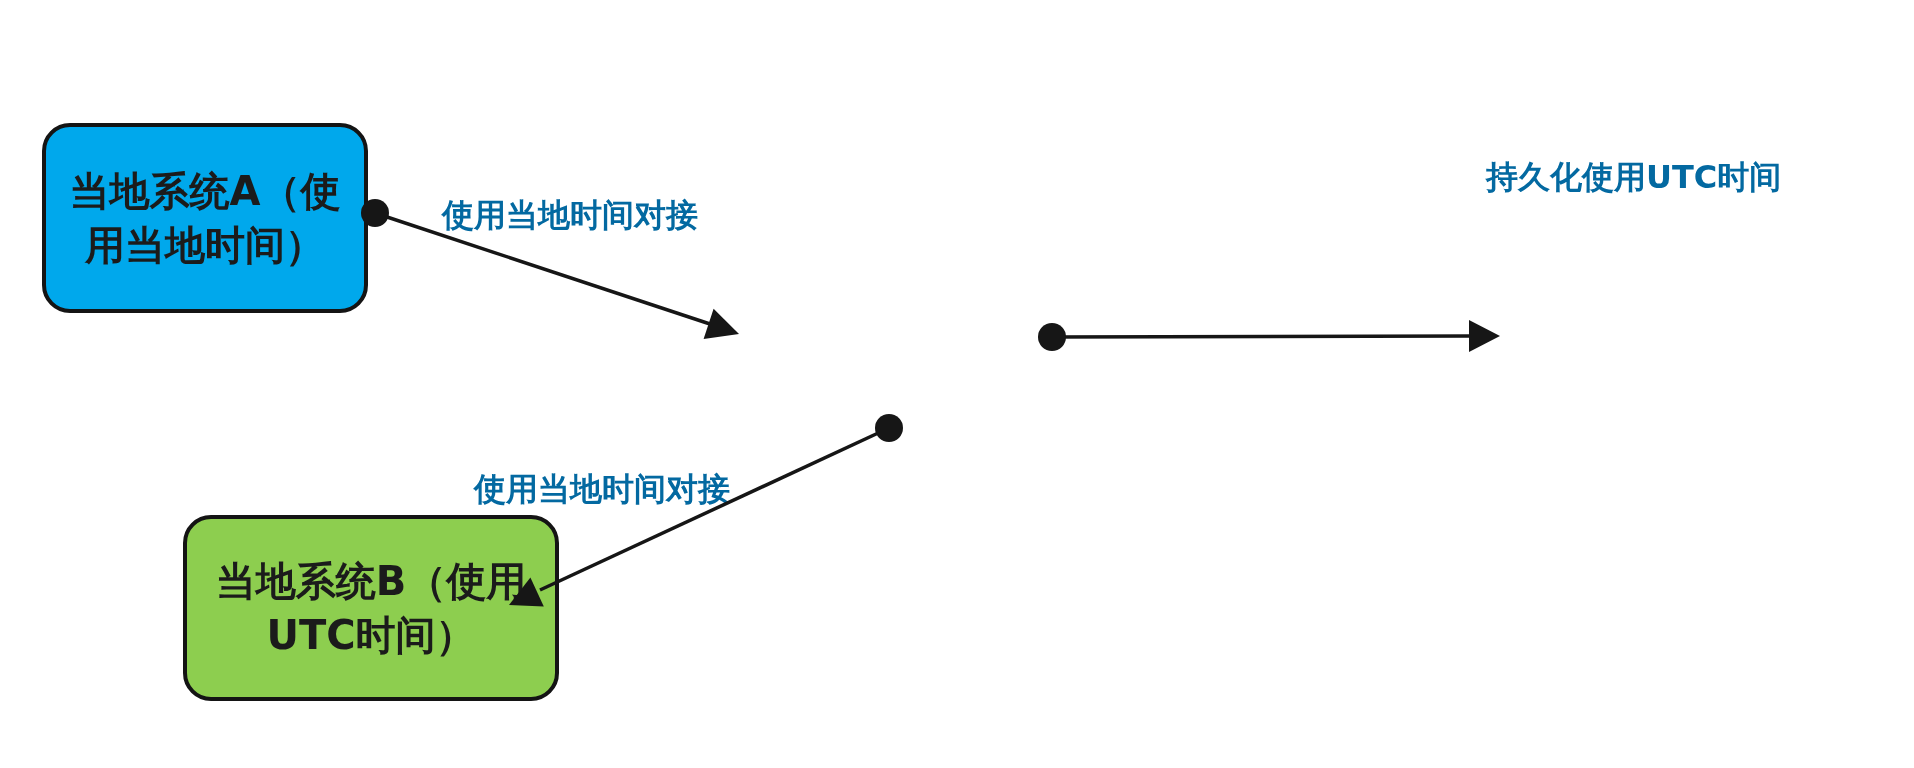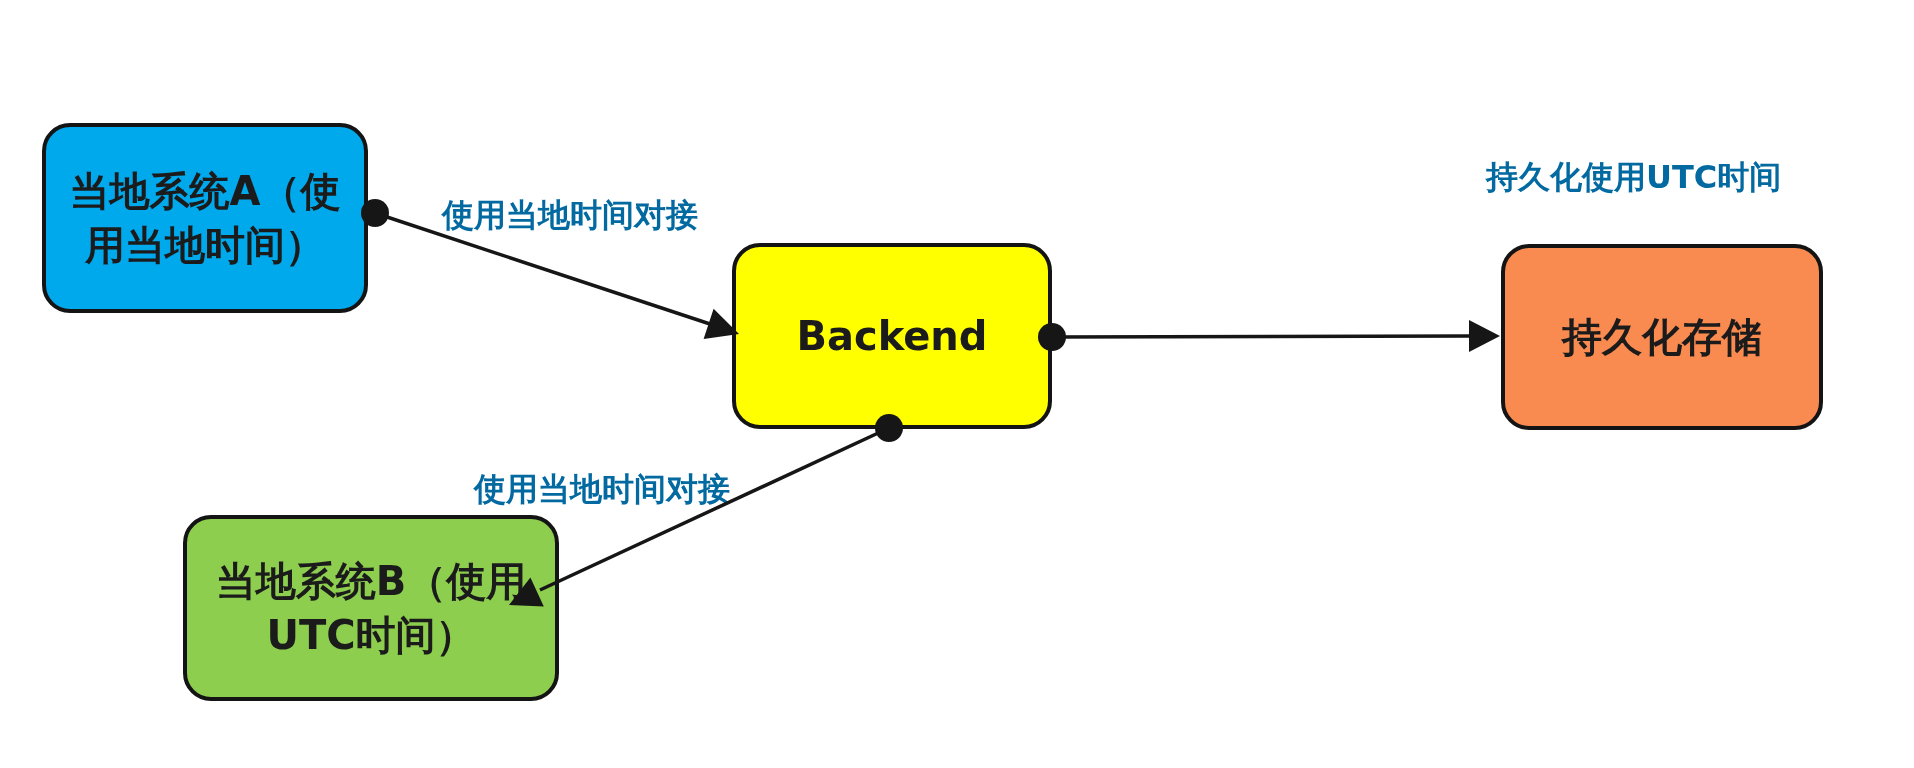--- a/index.html
+++ b/index.html
@@ -56,27 +56,21 @@
 </style>
 </head>
 <body>
 
 <div class="canvas">
 
   <div class="node node-system-a" style="background: rgb(0, 168, 236);">
     <span>当地系统A（使用当地时间）</span>
   </div>
 
-  <div class="node node-backend" style="background: rgb(255, 255, 0);">
-    <span>Backend</span>
-  </div>
 
-  <div class="node node-storage" style="background: rgb(250, 139, 80);">
-    <span>持久化存储</span>
-  </div>
 
   <div class="node node-system-b" style="background: rgb(141, 206, 79);">
     <span>当地系统B（使用UTC时间）</span>
   </div>
 
   <div class="float-label label-edge-a">使用当地时间对接</div>
 
   <div class="float-label label-edge-b">使用当地时间对接</div>
 
   <div class="float-label label-storage-note">持久化使用UTC时间</div>

